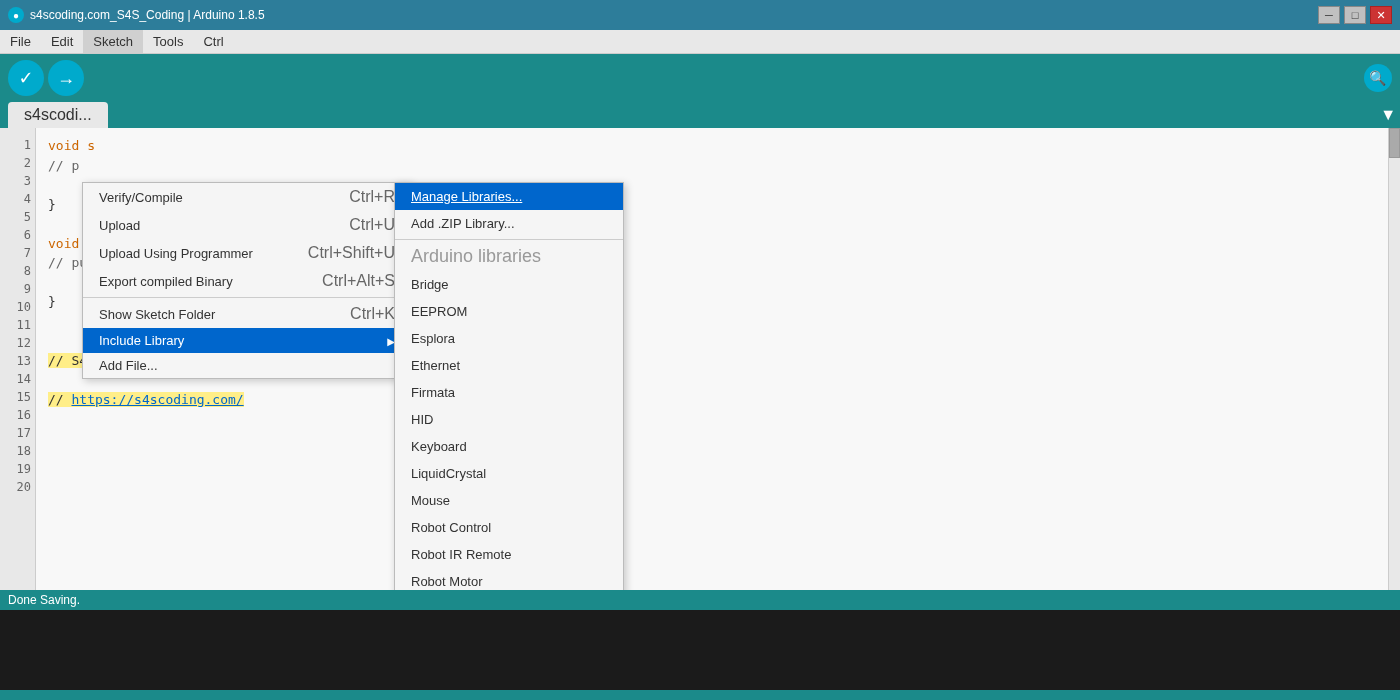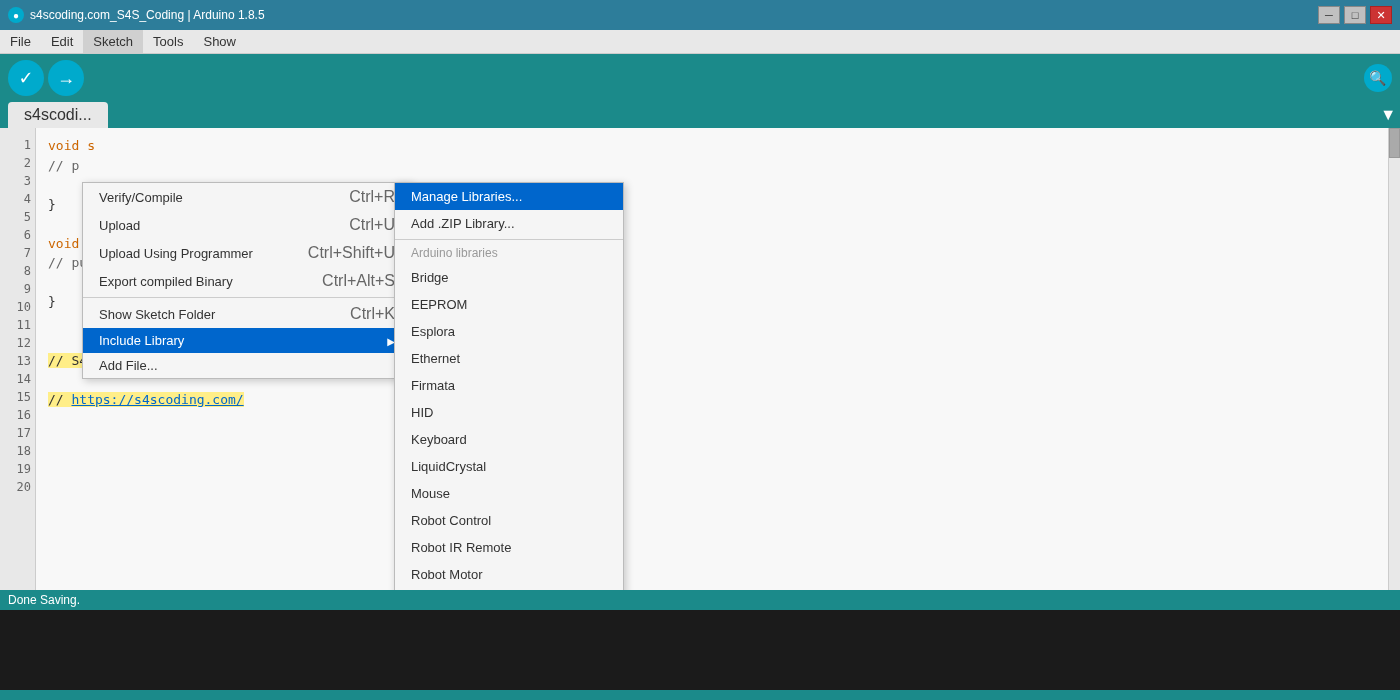--- a/index.html
+++ b/index.html
@@ -219,30 +219,30 @@
       width: 230px;
       pointer-events: all;
       z-index: 300;
     }
     .lib-menu-item {
       padding: 6px 16px;
       cursor: pointer;
       color: #333;
       font-size: 13px;
     }
-    .lib-menu-item.highlighted { background: #0066cc; color: white; }
+    .lib-menu-item.highlighted { background: #0066cc; color: white; text-decoration: underline; }
     .lib-menu-separator {
       height: 1px;
       background: #ccc;
       margin: 2px 0;
     }
     .lib-section-header {
       padding: 4px 16px;
       color: #999;
-      font-size: 12px;
+      font-size: 18px;
       cursor: default;
     }
 
     .editor-scrollbar-right {
       width: 12px;
       background: #e8e8e8;
       border-left: 1px solid #ccc;
       display: flex;
       flex-direction: column;
     }
@@ -272,21 +272,21 @@
     <div class="title-btn">□</div>
     <div class="title-btn close">✕</div>
   </div>
 </div>
 
 <div class="menu-bar">
   <div class="menu-item">File</div>
   <div class="menu-item">Edit</div>
   <div class="menu-item active">Sketch</div>
   <div class="menu-item">Tools</div>
-  <div class="menu-item">Show</div>
+  <div class="menu-item">Ctrl</div>
 </div>
 
 <div class="toolbar">
   <button class="tool-btn verify" title="Verify">✓</button>
   <button class="tool-btn upload" title="Upload">→</button>
   <div class="toolbar-right">
     <button class="serial-btn">🔍</button>
   </div>
 </div>
 

